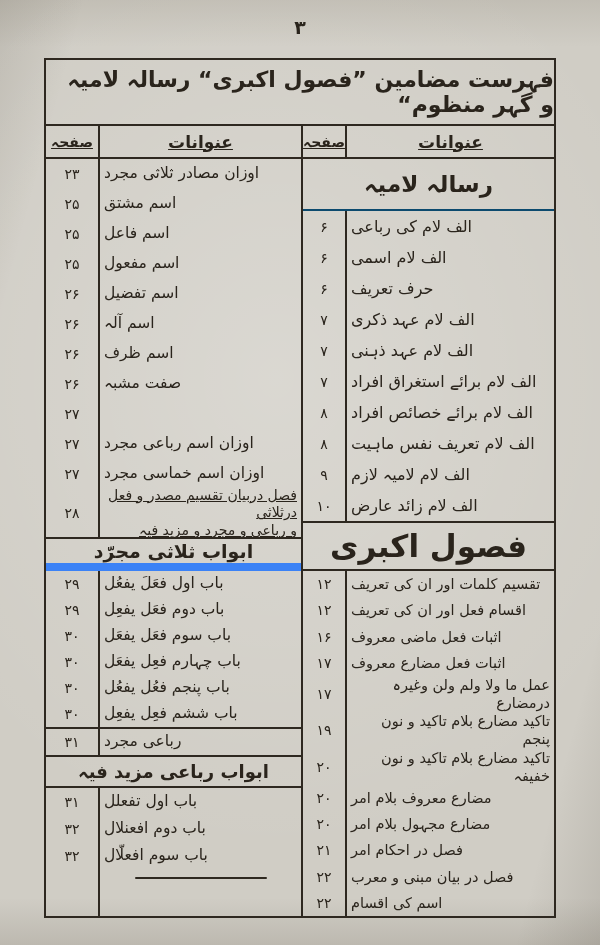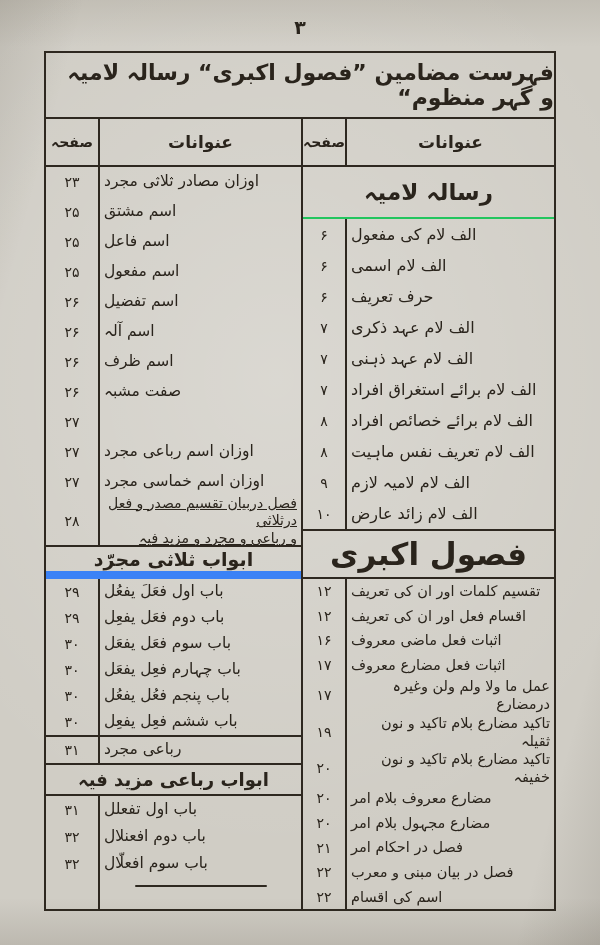--- a/index.html
+++ b/index.html
@@ -14,46 +14,46 @@
     background-image:
       linear-gradient(105deg, rgba(40,32,20,0.10), rgba(0,0,0,0) 10%, rgba(0,0,0,0) 90%, rgba(40,32,20,0.12)),
       linear-gradient(180deg, rgba(90,80,60,0.12), rgba(0,0,0,0) 5%, rgba(0,0,0,0) 95%, rgba(70,60,45,0.14)),
       radial-gradient(ellipse 95% 70% at 46% 40%, rgba(255,255,255,0.22), rgba(0,0,0,0) 72%);
   }
   .folio{
     position:absolute;top:16px;left:0;right:0;
     text-align:center;font-size:19px;font-weight:700;
   }
   .toc-table{
-    position:absolute;left:44px;top:51px;width:512px;height:860px;
+    position:absolute;left:44px;top:58px;width:512px;height:860px;
     box-sizing:border-box;border:2px solid #2e2820;
     display:flex;flex-direction:column;
   }
   .title-box{
     height:66px;flex:none;box-sizing:border-box;border-bottom:2px solid #2e2820;
     display:flex;align-items:center;justify-content:center;
     font-size:22px;font-weight:700;direction:rtl;
   }
   .cols{flex:1;display:flex;min-height:0;}
   .half{display:flex;flex-direction:column;box-sizing:border-box;min-height:0;}
   .half.left{width:257px;flex:none;border-right:2px solid #2e2820;}
   .half.right{flex:1;}
-  .col-head{height:48px;flex:none;display:flex;box-sizing:border-box;border-bottom:2px solid #2e2820;}
+  .col-head{height:33px;flex:none;display:flex;box-sizing:border-box;border-bottom:2px solid #2e2820;text-decoration:underline;}
   .page-head{
     flex:none;display:flex;align-items:center;justify-content:center;
     font-weight:700;font-size:14px;box-sizing:border-box;border-right:2px solid #2e2820;
   }
   .left .page-head{width:54px;}
   .right .page-head{width:44px;}
   .titles-head{flex:1;display:flex;align-items:center;justify-content:center;font-weight:700;font-size:17px;direction:rtl;}
   .sec-head{
     flex:none;display:flex;align-items:center;justify-content:center;
     font-weight:700;box-sizing:border-box;direction:rtl;
   }
-  .sec-rasala{height:52px;font-size:23px;border-bottom:2px solid #22c55e;}
+  .sec-rasala{height:52px;font-size:23px;border-bottom:2px solid #0c4a6e;}
   .sec-fusul{height:50px;font-size:31px;border-top:2px solid #2e2820;border-bottom:2px solid #2e2820;}
   .sec-abwab3{height:34px;font-size:19px;border-top:2px solid #2e2820;border-bottom:8px solid #3b82f6;}
   .sec-abwab4{height:33px;font-size:18px;border-top:2px solid #2e2820;border-bottom:2px solid #2e2820;}
   .entries{display:flex;flex-direction:column;flex:none;min-height:0;}
   .row{display:flex;flex:none;box-sizing:border-box;}
   .cell{box-sizing:border-box;}
   .cell.page{
     flex:none;display:flex;align-items:center;justify-content:center;
     font-size:14px;border-right:2px solid #2e2820;
   }
@@ -212,21 +212,21 @@
       <div class="col-head">
         <div class="page-head">صفحہ</div>
         <div class="titles-head">عنوانات</div>
       </div>
 
       <div class="sec-head sec-rasala">رسالہ لامیہ</div>
 
       <div class="entries" id="rasala-entries">
           <div class="row">
             <div class="cell page">۶</div>
-            <div class="cell label">الف لام کی مفعول</div>
+            <div class="cell label">الف لام کی رباعی</div>
           </div>
           <div class="row">
             <div class="cell page">۶</div>
             <div class="cell label">الف لام اسمی</div>
           </div>
           <div class="row">
             <div class="cell page">۶</div>
             <div class="cell label">حرف تعریف</div>
           </div>
           <div class="row">
@@ -277,21 +277,21 @@
           <div class="row">
             <div class="cell page">۱۷</div>
             <div class="cell label">اثبات فعل مضارع معروف</div>
           </div>
           <div class="row">
             <div class="cell page">۱۷</div>
             <div class="cell label">عمل ما ولا ولم ولن وغیرہ درمضارع</div>
           </div>
           <div class="row">
             <div class="cell page">۱۹</div>
-            <div class="cell label">تاکید مضارع بلام تاکید و نون ثقیلہ</div>
+            <div class="cell label">تاکید مضارع بلام تاکید و نون پنجم</div>
           </div>
           <div class="row">
             <div class="cell page">۲۰</div>
             <div class="cell label">تاکید مضارع بلام تاکید و نون خفیفہ</div>
           </div>
           <div class="row">
             <div class="cell page">۲۰</div>
             <div class="cell label">مضارع معروف بلام امر</div>
           </div>
           <div class="row">

